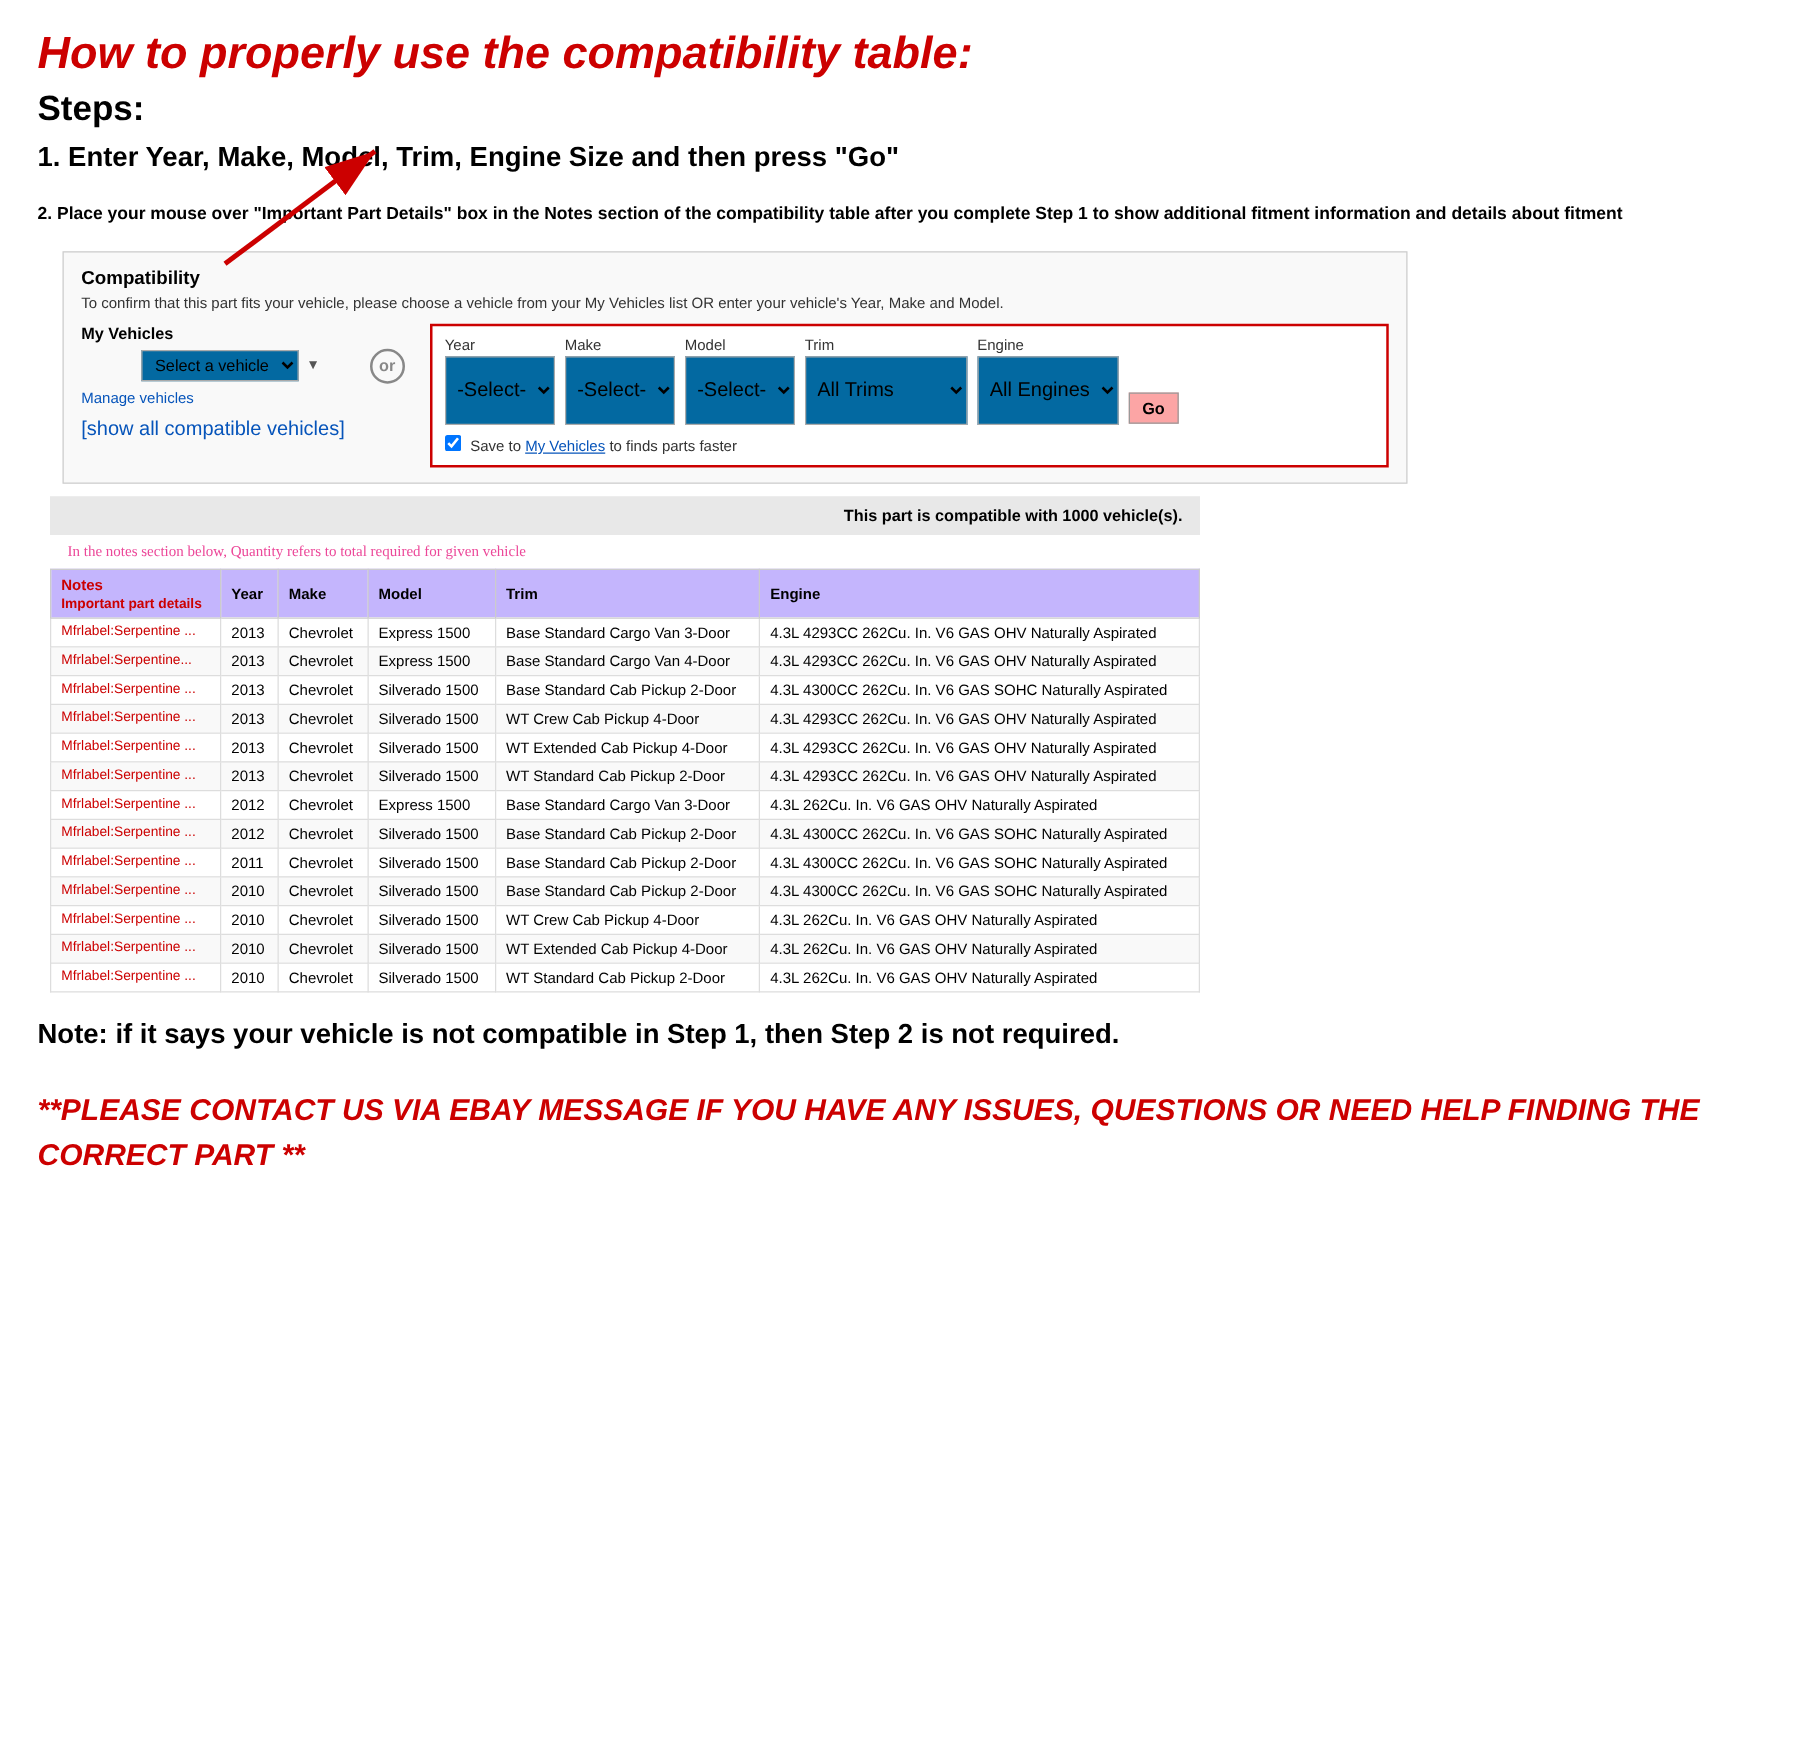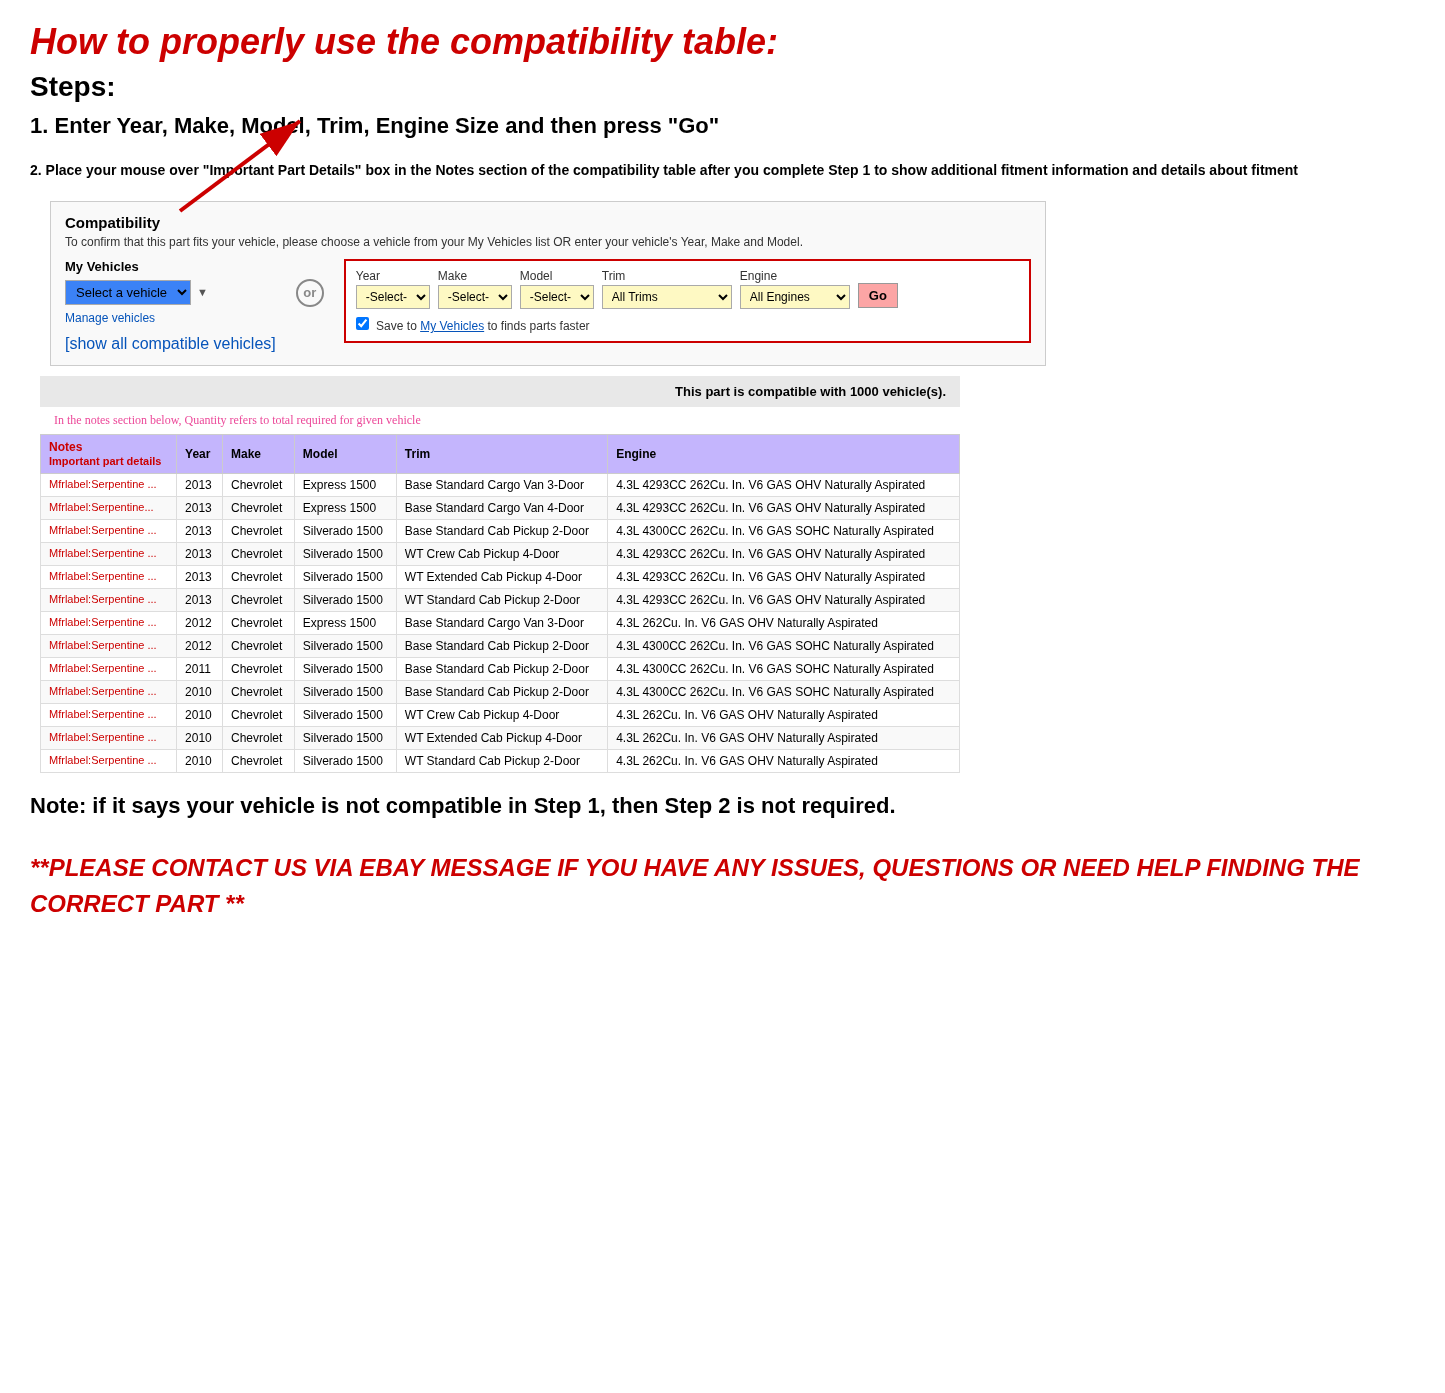--- a/index.html
+++ b/index.html
@@ -35,21 +35,21 @@
       font-weight: bold;
       margin-bottom: 20px;
       line-height: 1.5;
     }
     .compatibility-box {
       border: 1px solid #ccc;
       background: #f9f9f9;
       padding: 12px 14px;
       margin-bottom: 0;
       position: relative;
-      width: 996px;
+      width: 1076px;
       margin-left: 10px;
     }
     .compat-title {
       font-size: 15px;
       font-weight: bold;
       margin-bottom: 4px;
     }
     .compat-desc {
       font-size: 12px;
       color: #333;
@@ -72,22 +72,23 @@
     }
     .select-vehicle-row {
       display: flex;
       align-items: center;
       gap: 6px;
     }
     .select-vehicle-dropdown {
       font-size: 13px;
       padding: 3px 6px;
       border: 1px solid #aaa;
-      background: #3b82f6;
+      background: #0369a1;
       min-width: 120px;
+      margin-left: 48px;
     }
     .manage-vehicles-link {
       font-size: 12px;
       color: #0654ba;
       text-decoration: none;
       display: block;
     }
     .show-all-link {
       font-size: 16px;
       color: #0654ba;
@@ -123,24 +124,24 @@
     .field-group {
       display: flex;
       flex-direction: column;
       gap: 2px;
     }
     .field-label {
       font-size: 12px;
       color: #333;
     }
     .field-select {
-      font-size: 12px;
-      padding: 3px 5px;
+      font-size: 16px;
+      padding: 17px 5px;
       border: 1px solid #aaa;
-      background: #fef9c3;
+      background: #0369a1;
     }
     .field-select-wide {
       min-width: 130px;
     }
     .field-select-engine {
       min-width: 110px;
     }
     .go-btn {
       background: #fca5a5;
       border: 1px solid #999;

